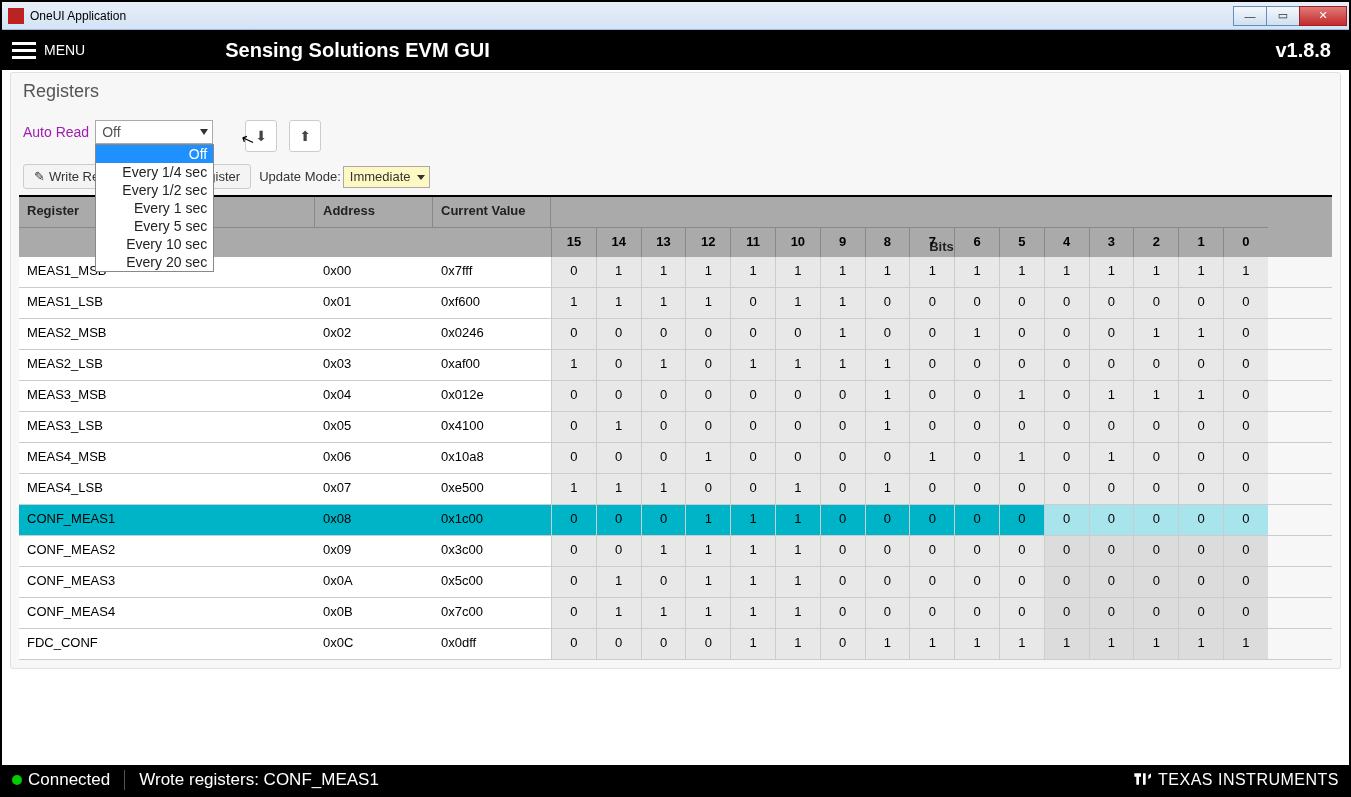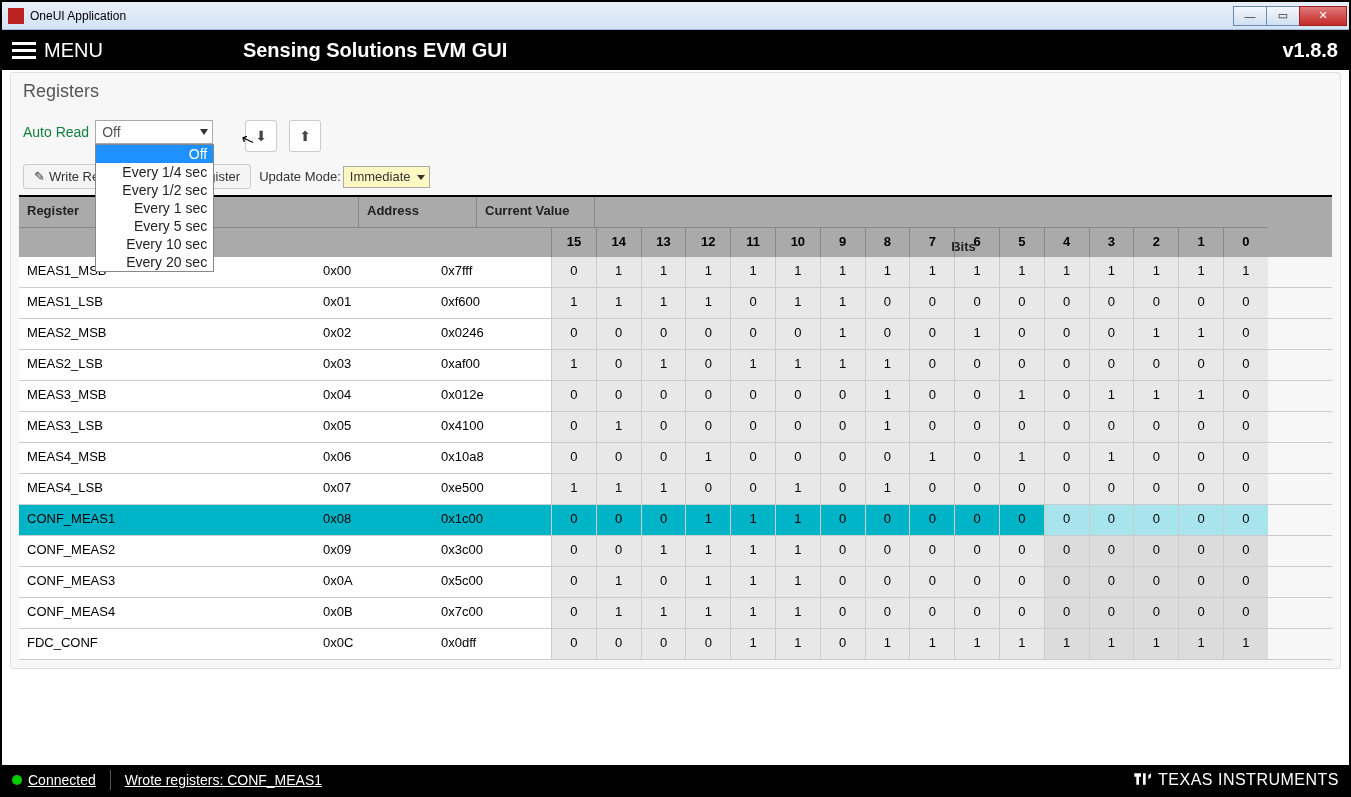--- a/index.html
+++ b/index.html
@@ -11,35 +11,35 @@
 .title-bar .app-icon { width: 16px; height: 16px; background: #b22; margin: 0 6px; }
 .title-bar .title-text { flex: 1; font-size: 12px; color: #000; }
 .title-bar .win-controls { display: flex; }
 .win-btn { width: 34px; height: 20px; border: 1px solid #6a8db8; background: linear-gradient(#f4f8fc,#d0e0f0); margin-left: -1px; display: flex; align-items: center; justify-content: center; font-size: 11px; color: #333; }
 .win-btn.close { background: linear-gradient(#e07a7a,#c52a2a); color: #fff; border-color: #a02020; margin-right: 2px; width: 48px; }
 
 .header-bar { background: #000; color: #fff; display: flex; align-items: center; height: 40px; padding: 0 10px; }
 .menu-toggle { display: flex; align-items: center; cursor: pointer; }
 .hamburger { display: inline-block; width: 24px; margin-right: 8px; }
 .hamburger span { display: block; height: 3px; background: #fff; margin: 4px 0; }
-.menu-text { font-size: 20px; font-weight: normal; }
+.menu-text { font-size: 14px; font-weight: normal; }
 .header-title { font-size: 20px; font-weight: bold; margin-left: 140px; }
-.header-version { font-size: 20px; font-weight: bold; margin-right: 1px; }
+.header-version { font-size: 20px; font-weight: bold; margin-right: 8px; }
 .header-spacer { flex: 1; }
 
 .content-scroll { flex: 1; overflow-y: scroll; background: #fff; }
 .content-scroll::-webkit-scrollbar { width: 16px; }
 .content-scroll::-webkit-scrollbar-track { background: #f0f0f0; border-left: 1px solid #ddd; }
 .content-scroll::-webkit-scrollbar-thumb { background: #c1c1c1; border: 1px solid #aaa; }
 
 .panel { background: #f7f7f7; border: 1px solid #e0e0e0; margin: 2px 8px 8px 8px; border-radius: 3px; padding-bottom: 8px; }
 .panel-title { font-size: 18px; color: #555; padding: 8px 12px; }
 
 .controls-row { padding: 10px 12px 6px; display: flex; align-items: flex-start; position: relative; }
-.auto-read-label { font-size: 14px; color: #15803d; margin-right: 6px; margin-top: 4px; }
+.auto-read-label { font-size: 14px; color: #a21caf; margin-right: 6px; margin-top: 4px; }
 
 .dropdown-wrap { position: relative; width: 118px; text-align: right; }
 .dropdown-sel { border: 1px solid #aaa; background: #fff; height: 24px; display: flex; align-items: center; padding: 0 6px; font-size: 14px; color: #555; position: relative; cursor: pointer; }
 .dropdown-sel .arrow { position: absolute; right: 4px; top: 8px; border-left: 4px solid transparent; border-right: 4px solid transparent; border-top: 6px solid #333; }
 .dropdown-list { position: absolute; top: 24px; left: 0; right: -1px; background: #fff; border: 1px solid #888; z-index: 100; font-size: 14px; color: #222; }
 .dropdown-list .item { padding: 1px 6px; cursor: pointer; line-height: 16px; }
 .dropdown-list .item.sel { background: #1e90ff; color: #fff; }
 
 .cursor-icon { position: absolute; left: 230px; top: 20px; font-size: 16px; color: #000; pointer-events: none; z-index: 200; transform: rotate(-20deg); }
 
@@ -49,21 +49,21 @@
 .btn { border: 1px solid #ccc; background: #f4f4f4; border-radius: 3px; padding: 4px 10px; font-size: 13px; color: #333; cursor: pointer; margin-right: 4px; }
 .btn .pen { margin-right: 4px; }
 .update-label { margin-left: 4px; font-size: 13px; color: #333; }
 .update-sel { border: 1px solid #aaa; background: #fef9c3; height: 22px; padding: 0 18px 0 6px; font-size: 13px; color: #333; position: relative; cursor: pointer; display: inline-flex; align-items: center; margin-left: 2px; }
 .update-sel .arrow { position: absolute; right: 4px; top: 8px; border-left: 4px solid transparent; border-right: 4px solid transparent; border-top: 5px solid #333; }
 
 .divider { height: 2px; background: #000; margin: 2px 8px 0; }
 
 .reg-table { margin: 0 8px; }
 .thead-row1 { display: flex; background: #aaa; color: #222; height: 30px; align-items: stretch; }
-.th-reg { width: 340px; padding: 6px 8px; border-right: 1px solid #888; font-weight: bold; }
+.th-reg { width: 296px; padding: 6px 8px; border-right: 1px solid #888; font-weight: bold; }
 .th-addr { width: 118px; padding: 6px 8px; border-right: 1px solid #888; font-weight: bold; }
 .th-val { width: 118px; padding: 6px 8px; border-right: 1px solid #888; font-weight: bold; }
 .th-bits { flex: 1; text-align: center; padding: 6px; font-weight: bold; margin-top: 36px; }
 .thead-row2 { display: flex; background: #aaa; height: 30px; }
 .th2-left { width: 532px; border-top: 1px solid #888; }
 .bit-head { width: 44.8px; text-align: center; padding: 6px 0; border-left: 1px solid #888; border-top: 1px solid #888; font-weight: bold; }
 
 .data-row { display: flex; border-bottom: 1px solid #ccc; height: 31px; align-items: stretch; }
 .td-reg { width: 296px; padding: 6px 8px; background: #fff; }
 .td-addr { width: 118px; padding: 6px 8px; background: #fff; }
@@ -71,21 +71,21 @@
 .bit-cell { width: 44.8px; text-align: center; padding: 6px 0; border-left: 1px solid #ccc; background: #e8e8e8; cursor: pointer; }
 
 .data-row.sel .td-reg, .data-row.sel .td-addr, .data-row.sel .td-val { background: #00b4c8; color: #000; }
 .data-row.sel .bit-cell.editable { background: #00b4c8; color: #000; }
 .data-row.sel .bit-cell.readonly { background: #a8e4ec; }
 .bit-cell.conf-readonly { background: #dcdcdc; }
 
 .status-bar { background: #000; color: #fff; height: 30px; display: flex; align-items: center; padding: 0 10px; }
 .status-dot { width: 10px; height: 10px; background: #0c0; border-radius: 50%; margin-right: 6px; }
 .status-sep { width: 1px; height: 20px; background: #555; margin: 0 14px; }
-.status-text { font-size: 14px; text-decoration: underline; }
+.status-text { font-size: 17px; }
 .ti-logo { margin-left: auto; display: flex; align-items: center; }
 .ti-logo svg { height: 20px; fill: #fff; }
 .ti-text { font-size: 16px; font-weight: normal; letter-spacing: 0.5px; font-family: "Arial Narrow", Arial; }
 </style>
 </head>
 <body>
 
 <div class="window-frame">
 
   <div class="title-bar">

